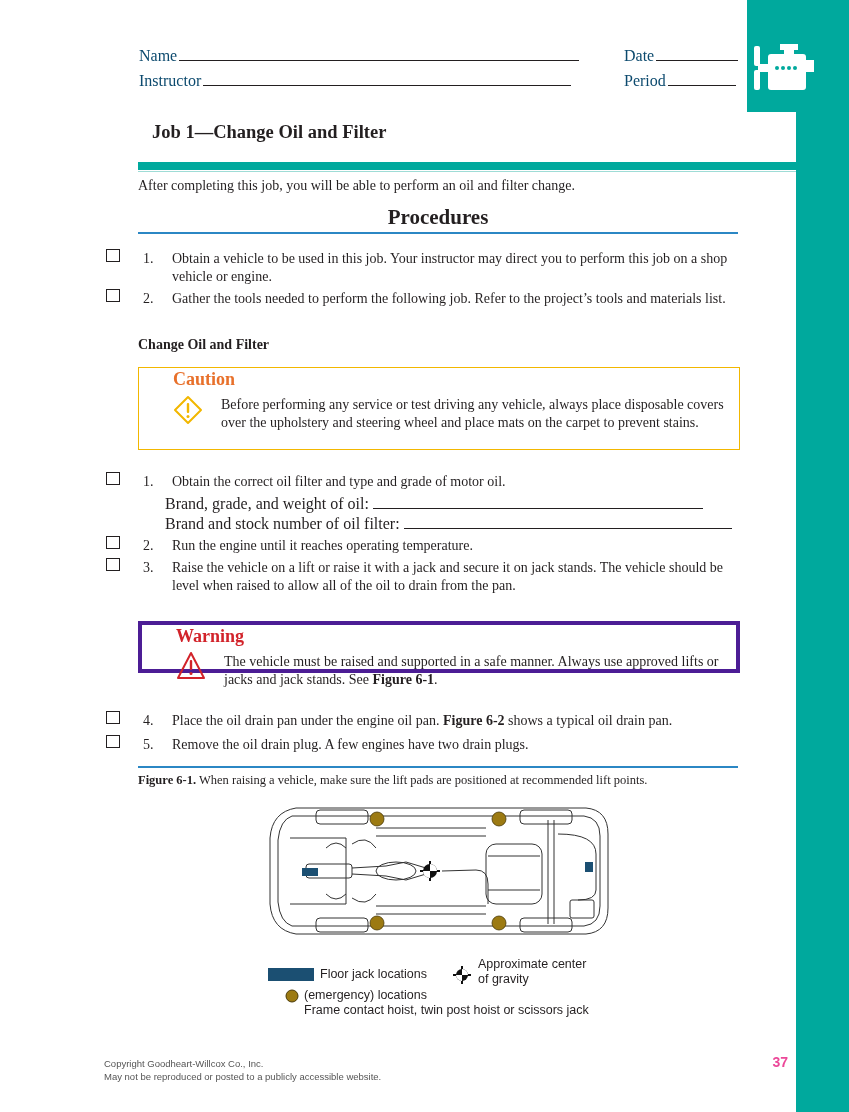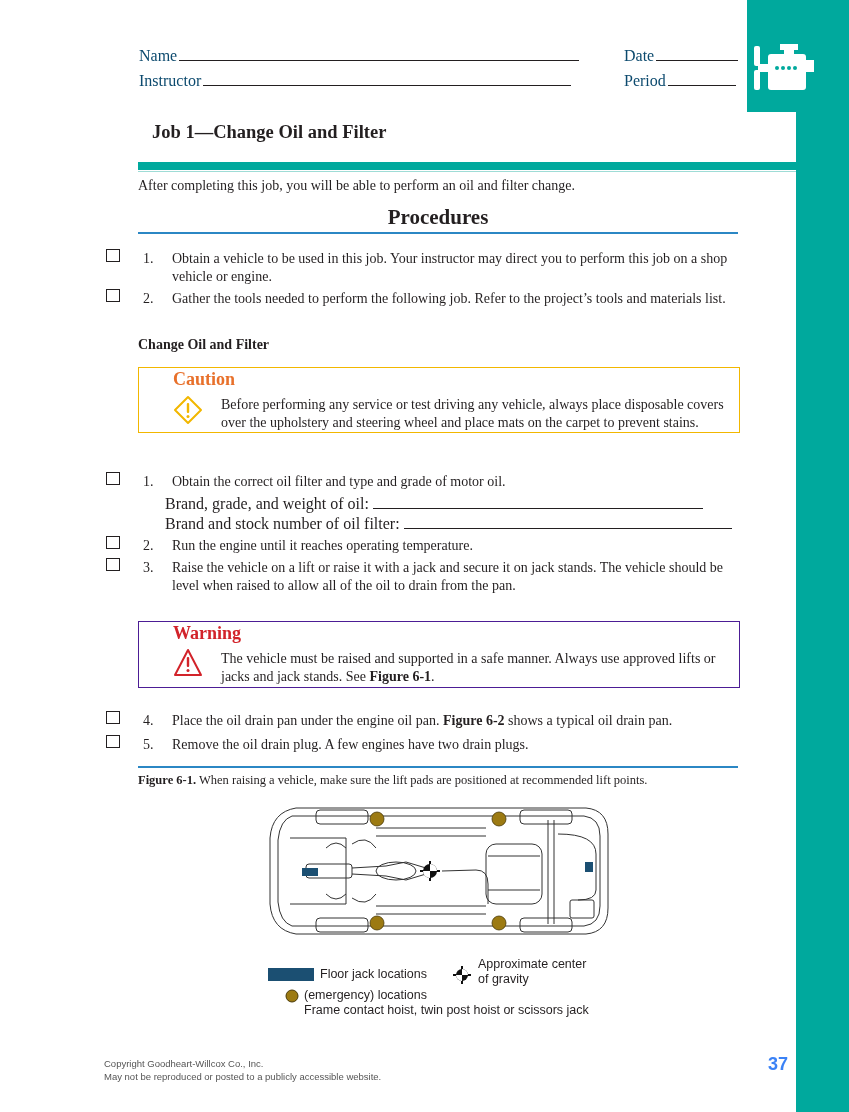--- a/index.html
+++ b/index.html
@@ -21,34 +21,34 @@
   .teal-thin { left:138px; top:171px; width:658px; height:1px; background:#9fdcd6; }
   .intro { left:138px; top:178px; font-size:14px; }
   .procedures { left:138px; top:205px; width:600px; text-align:center; font-size:21px; font-weight:bold; }
   .blue-rule { left:138px; width:600px; height:2px; background:#2b87c4; }
   .cb { width:14px; height:13px; border:1.2px solid #231f20; background:#fff; box-sizing:border-box; }
   .step { left:142px; font-size:14px; line-height:18px; display:flex; }
   .step .num { width:29px; text-align:left; padding-left:1px; }
   .step .txt { width:560px; }
   .subhead { left:138px; top:337px; font-size:14px; font-weight:bold; }
   .box { box-sizing:border-box; background:#fff; }
-  .caution-box { left:138px; top:367px; width:602px; height:66px; border:1px solid #f2b700; }
-  .warning-box { left:138px; top:621px; width:602px; height:67px; border:1px solid #4c1d95; }
+  .caution-box { left:138px; top:367px; width:602px; height:83px; border:1px solid #f2b700; }
+  .warning-box { left:138px; top:621px; width:602px; height:52px; border:4px solid #4c1d95; }
   .box-title { font-size:18px; font-weight:bold; position:absolute; left:34px; top:1px; }
   .caution-title { color:#e8702a; }
   .warning-title { color:#d2232a; }
   .box-text { position:absolute; left:82px; font-size:14px; line-height:18px; width:512px; }
   .box-icon { position:absolute; left:34px; }
   .fill-row { left:165px; font-size:16px; white-space:nowrap; }
   .fill-row .line { display:inline-block; border-bottom:1px solid #231f20; height:11px; vertical-align:baseline; margin-left:4px; }
   .fig-caption { left:138px; top:773px; font-size:12.5px; }
   .fig-caption b { font-weight:bold; }
   .legend { font-family:"Liberation Sans", "DejaVu Sans", sans-serif; font-size:12.5px; color:#231f20; line-height:15px; }
   .footer { left:104px; top:1057px; font-family:"Liberation Sans", "DejaVu Sans", sans-serif; font-size:9.5px; color:#555; line-height:13px; }
-  .page-num { left:760px; top:1054px; font-family:"Liberation Sans", "DejaVu Sans", sans-serif; font-size:18px; font-weight:bold; color:#3b82f6; width:28px; text-align:right; }
+  .page-num { left:760px; top:1054px; font-family:"Liberation Sans", "DejaVu Sans", sans-serif; font-size:14px; font-weight:bold; color:#ec4899; width:28px; text-align:right; }
 </style>
 </head>
 <body>
 
 <div class="abs side-strip"></div>
 <div class="abs tab-block"></div>
 <svg class="abs engine-icon" viewBox="0 0 60 50">
   <g fill="#ffffff">
     <rect x="0" y="2" width="6" height="20" rx="2"></rect>
     <rect x="0" y="26" width="6" height="20" rx="2"></rect>

